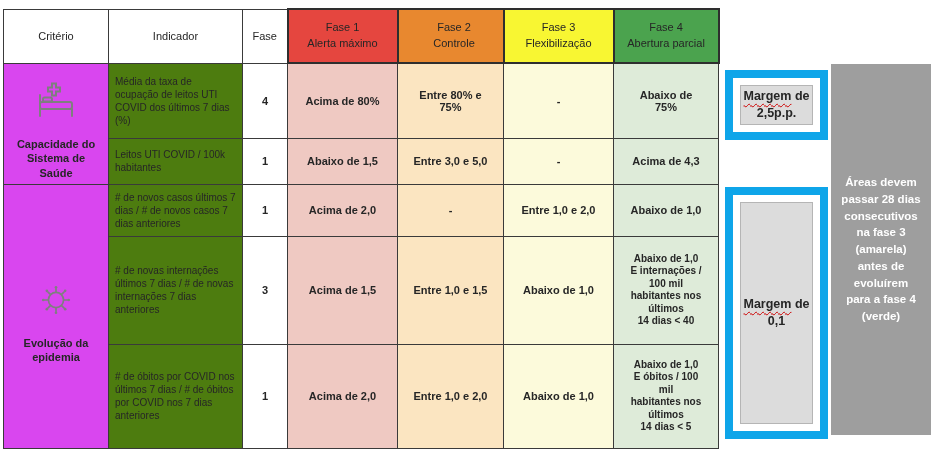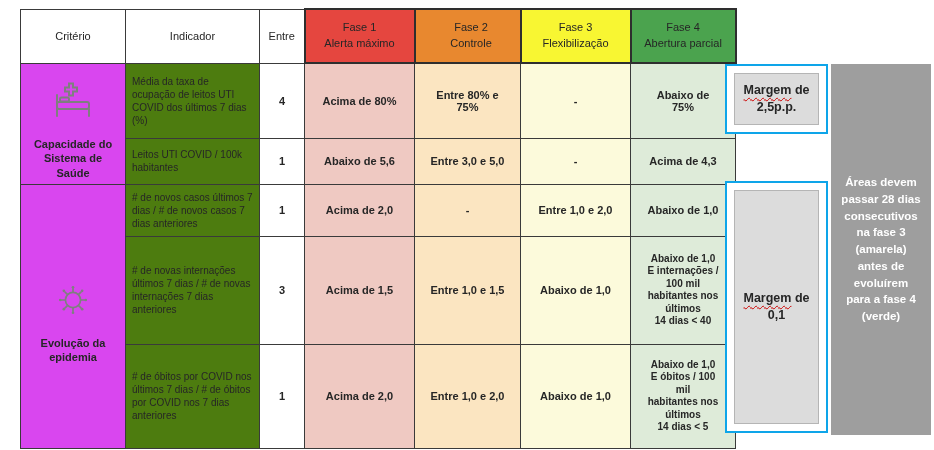--- a/index.html
+++ b/index.html
@@ -2,21 +2,21 @@
 <html><head>
 <meta charset="utf-8">
 <style>
   html,body { margin:0; padding:0; background:#ffffff; }
   .stage {
     position:relative; width:934px; height:450px; background:#ffffff;
     font-family:"Liberation Sans","DejaVu Sans",sans-serif; color:#262626;
     overflow:hidden;
   }
   table.matrix {
-    position:absolute; left:20px; top:8px;
+    position:absolute; left:3px; top:8px;
     border-collapse:collapse; table-layout:fixed;
   }
   .matrix th, .matrix td {
     border:1px solid #3a3a3a; box-sizing:border-box;
     vertical-align:middle; text-align:center;
     white-space:pre-line;
   }
   .matrix th.plain { background:#ffffff; font-weight:normal; font-size:11px; }
   .matrix th.phase { border:2px solid #2e2e2e; font-weight:normal; font-size:11px; line-height:1.45;margin-left:20px; }
   .ph1 { background:#E5463F; }
@@ -30,22 +30,22 @@
   td.val { font-weight:bold; font-size:11px; padding:14px; }
   td.val.small { font-size:10px; line-height:1.25; }
   td.ind {
     text-align:left; font-size:10px; line-height:1.3;
     padding:4px 6px; background:#4d7c0f; white-space:normal;
   }
   td.peso { font-weight:bold; font-size:11px; background:#ffffff; }
   td.crit { background:#d946ef; font-weight:bold; font-size:11px; line-height:1.3; padding:4px 2px; }
   .crit .icon-wrap { display:block; margin:0 auto 5px auto; line-height:0; }
   .annot {
-    position:absolute; border:2px solid #0ea5e9; background:#ffffff;
-    padding:7px; box-sizing:border-box;
+    position:absolute; border:8px solid #0ea5e9; background:#ffffff;
+    padding:7px; box-sizing:border-box;margin-top:6px;
   }
   .annot-inner {
     width:100%; height:100%; background:#DCDCDC; border:1px solid #B5B5B5;
     box-sizing:border-box; display:flex; flex-direction:column;
     align-items:center; justify-content:center;
     font-weight:bold; font-size:12.5px; line-height:1.35; text-align:center;
   }
   .box1 { left:725px; top:64px; width:103px; height:70px; }
   .box2 { left:725px; top:181px; width:103px; height:252px; }
   .squiggle {
@@ -75,21 +75,21 @@
         <col style="width:45px">
       <col style="width:110px">
         <col style="width:106px">
         <col style="width:110px">
         <col style="width:105px">
     </colgroup>
     <thead>
       <tr style="height:54px">
         <th class="plain">Critério</th>
         <th class="plain">Indicador</th>
-        <th class="plain">Entre</th>
+        <th class="plain">Fase</th>
         <th class="phase ph1">Fase 1
 Alerta máximo</th>
         <th class="phase ph2">Fase 2
 Controle</th>
         <th class="phase ph3">Fase 3
 Flexibilização</th>
         <th class="phase ph4">Fase 4
 Abertura parcial</th>
       </tr>
     </thead>
@@ -112,21 +112,21 @@
         <td class="ind">Média da taxa de ocupação de leitos UTI COVID dos últimos 7 dias (%)</td>
         <td class="peso">4</td>
         <td class="val c1">Acima de 80%</td>
         <td class="val c2">Entre 80% e 75%</td>
         <td class="val c3">-</td>
         <td class="val c4">Abaixo de 75%</td>
       </tr>
       <tr style="height:45px">
         <td class="ind">Leitos UTI COVID / 100k habitantes</td>
         <td class="peso">1</td>
-        <td class="val c1">Abaixo de 5,6</td>
+        <td class="val c1">Abaixo de 1,5</td>
         <td class="val c2">Entre 3,0 e 5,0</td>
         <td class="val c3">-</td>
         <td class="val c4">Acima de 4,3</td>
       </tr>
       <tr style="height:52px">
         <td class="crit" rowspan="3">
           <span class="icon-wrap">
             <svg width="34" height="34" viewBox="0 0 36 36" aria-hidden="true">
               <circle class="ln-thin" cx="18" cy="18" r="8"></circle>
               <path class="ln-thin" d="M26.5 18h3.5M23.9 23.9l2.5 2.5M18 26.5V30M12.1 23.9l-2.5 2.5M9.5 18H6M12.1 12.1l-2.5-2.5M18 9.5V6M23.9 12.1l2.5-2.5"></path>

